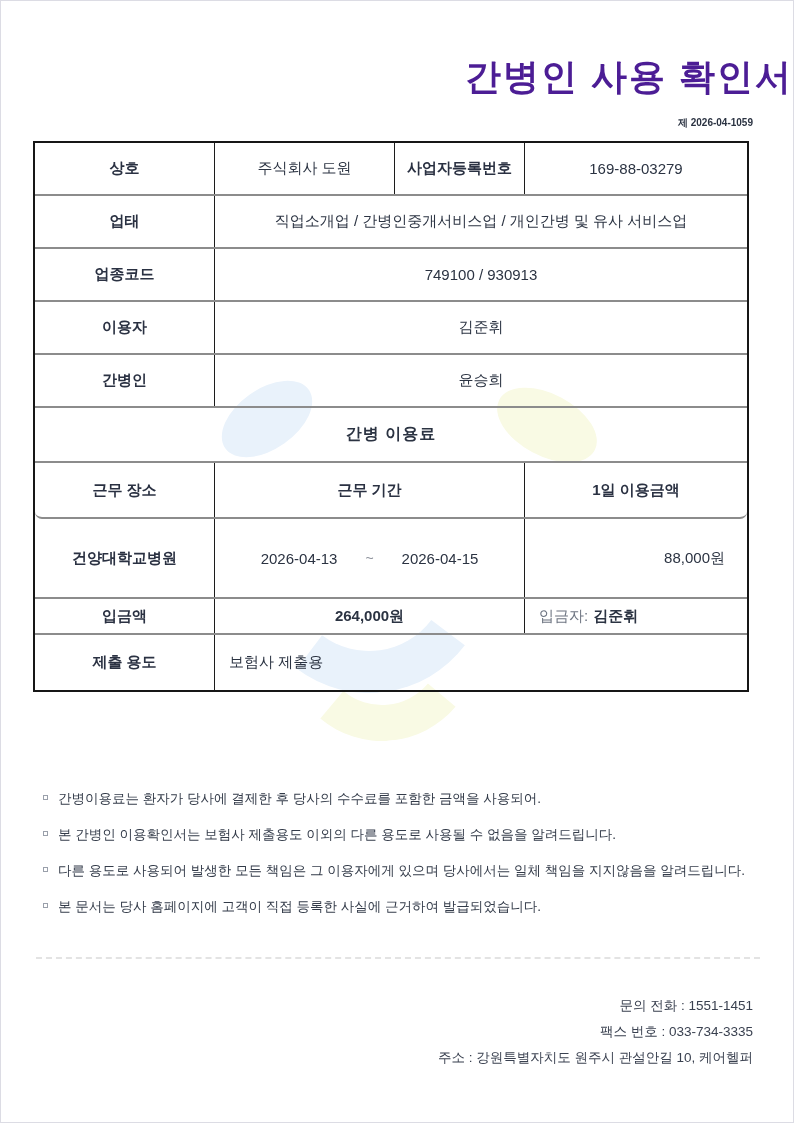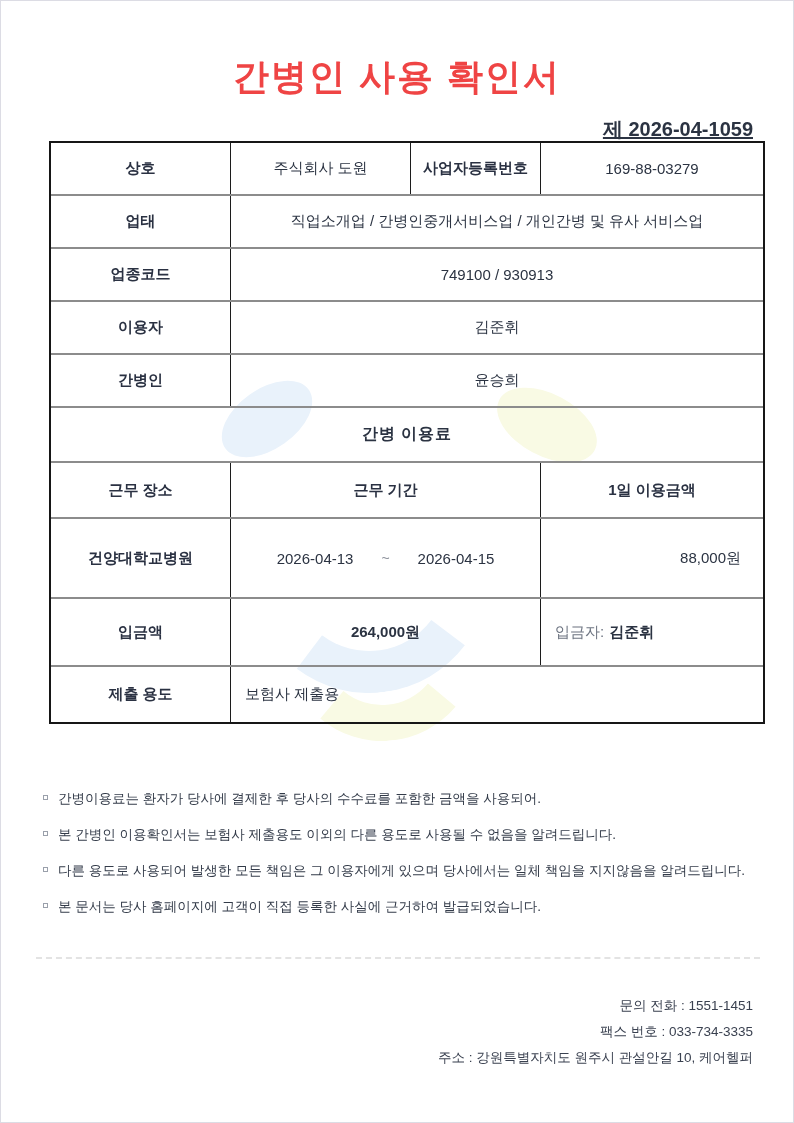--- a/index.html
+++ b/index.html
@@ -29,51 +29,51 @@
     transform:rotate(-8deg);
   }
   .wm-arc-yellow {
     position:absolute; left:285px; top:548px; width:192px; height:192px;
     border:36px solid transparent; border-radius:50%;
     transform:rotate(-5deg);
   }
   
   .title {
     position:absolute; left:0; top:52px; width:100%;
-    text-align:center; font-size:36px; font-weight:bold;
-    letter-spacing:2px; color:#ef4444; z-index:2;
+    text-align:right; font-size:36px; font-weight:bold;
+    letter-spacing:2px; color:#4c1d95; z-index:2;
   }
   .doc-number {
     position:absolute; right:40px; top:115px;
-    font-size:20px; font-weight:600; color:#2b3342; z-index:2;text-decoration:underline;
+    font-size:10px; font-weight:600; color:#2b3342; z-index:2;
   }
   
   .doc-table {
-    position:absolute; left:48px; top:140px; width:716px;
+    position:absolute; left:32px; top:140px; width:716px;
     border:2px solid #161616; z-index:1; background:transparent;
   }
   .t-row { display:flex; width:100%; border-bottom:2px solid #8c8c8c; }
   .t-row:last-child { border-bottom:none; }
   .t-cell {
     display:flex; align-items:center; justify-content:center;
     font-size:15px; border-right:1px solid #1c1c1c;
     min-width:0; text-align:center;
   }
   .t-cell.last { border-right:none; }
   .lbl { font-weight:bold; color:#2a3142; }
-  .h53 { height:53px; } .h55 { height:55px; } .h56 { height:56px; }
-  .h84 { height:80px; } .h52 { height:68px; }
+  .h53 { height:53px; } .h55 { height:55px; } .h56 { height:56px;border-radius:7px; }
+  .h84 { height:80px; } .h52 { height:36px; }
   .w180 { width:180px; flex:none; }
   .w360 { width:180px; flex:none; }
   .w130 { width:130px; flex:none; }
   .w310 { width:310px; flex:none; }
   .grow { flex:1 1 auto; }
   .left-pad { justify-content:flex-start; padding-left:14px; text-align:left; }
   .right-pad { justify-content:flex-end; padding-right:22px; text-align:right; }
-  .section-title { font-size:16px; font-weight:bold; letter-spacing:1px;font-family:Liberation Serif, serif; }
+  .section-title { font-size:16px; font-weight:bold; letter-spacing:1px; }
   .bold-val { font-weight:bold; }
   .gray-lbl { color:#6f7683; margin-right:5px; }
   .date-range { display:flex; align-items:center; gap:28px; }
   .tilde { color:#8a8f99; font-size:14px; }
   
   .notes { position:absolute; left:40px; top:788px; width:715px; z-index:2; }
   .note-line { display:flex; align-items:flex-start; margin-bottom:17px; }
   .note-bullet {
     width:5px; height:5px; border:1px solid #9aa0ab; background:transparent;
     margin:6px 10px 0 2px; flex:none;

